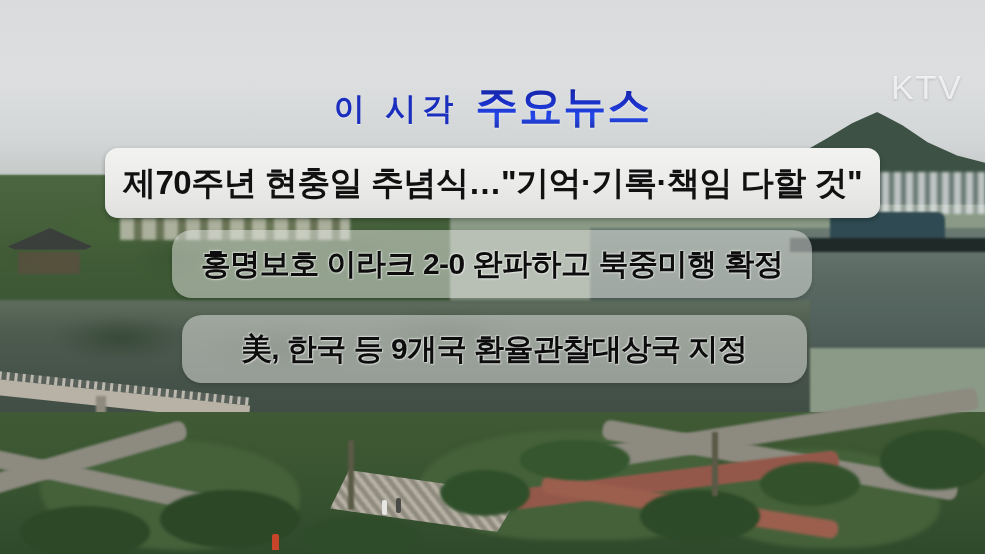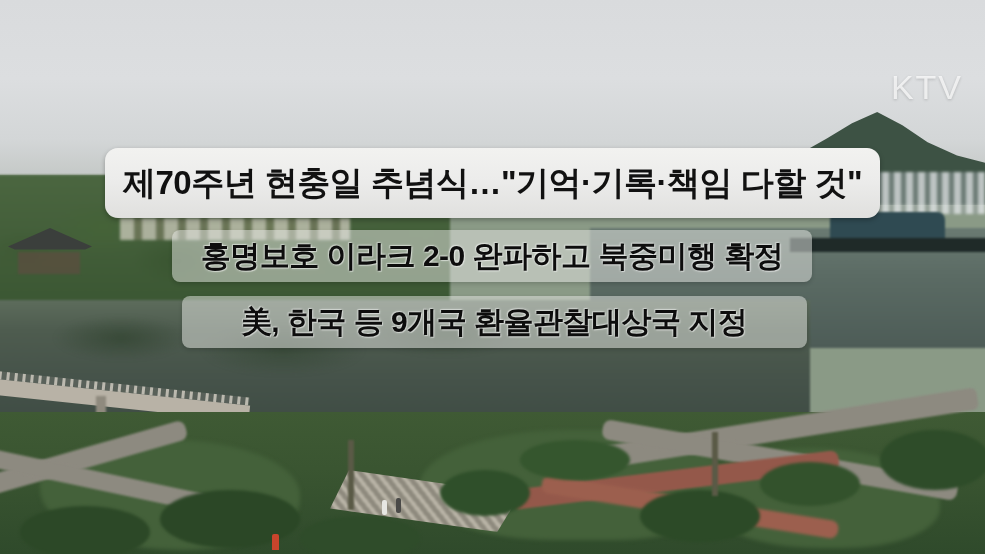--- a/index.html
+++ b/index.html
@@ -249,35 +249,35 @@
     border-radius:13px;
     background:linear-gradient(180deg,#f2f2f0 0%,#ececeb 45%,#e0e0de 100%);
     box-shadow:0 2px 5px rgba(0,0,0,.28);
   }
   .bar-main .txt{
     color:#111;
     font-size:33px;font-weight:bold;
     letter-spacing:-.5px;
   }
   .bar-sub{
-    height:52px;border-radius:8px;
+    height:68px;border-radius:20px;
     background:rgba(226,228,224,.52);
     box-shadow:0 2px 4px rgba(0,0,0,.16);
   }
   .bar-sub .txt{
     color:#0d0d0d;
     font-size:30px;font-weight:bold;
     letter-spacing:-.5px;
     text-shadow:
       0 0 3px rgba(255,255,255,.75),
       1px 1px 0 rgba(255,255,255,.35),
       -1px -1px 0 rgba(255,255,255,.3);
   }
   .bar-s1{left:172px;top:230px;width:640px;}
-  .bar-s2{left:182px;top:296px;width:625px;}
+  .bar-s2{left:182px;top:315px;width:625px;}
   .bar-s3{left:184px;top:392px;width:620px;}
 </style>
 </head>
 <body>
 
 <div id="screen">
 
   <div class="bg">
     <div class="sky"></div>
     <div class="ridge r1"></div>
@@ -317,20 +317,23 @@
     <div class="shrub s8"></div>
     <div class="tree-tall t1"></div>
     <div class="tree-tall t2"></div>
     <div class="person p1"></div>
     <div class="person p2"></div>
     <div class="cone"></div>
   </div>
 
   <div class="watermark">KTV</div>
 
+  <div class="title">
+    <span class="t-small">이 시각</span><span class="t-big">주요뉴스</span>
+  </div>
 
   <div class="bar bar-main">
     <span class="txt">제70주년 현충일 추념식…"기억·기록·책임 다할 것"</span>
   </div>
 
   <div class="bar bar-sub bar-s1">
     <span class="txt">홍명보호 이라크 2-0 완파하고 북중미행 확정</span>
   </div>
 
   <div class="bar bar-sub bar-s2">

